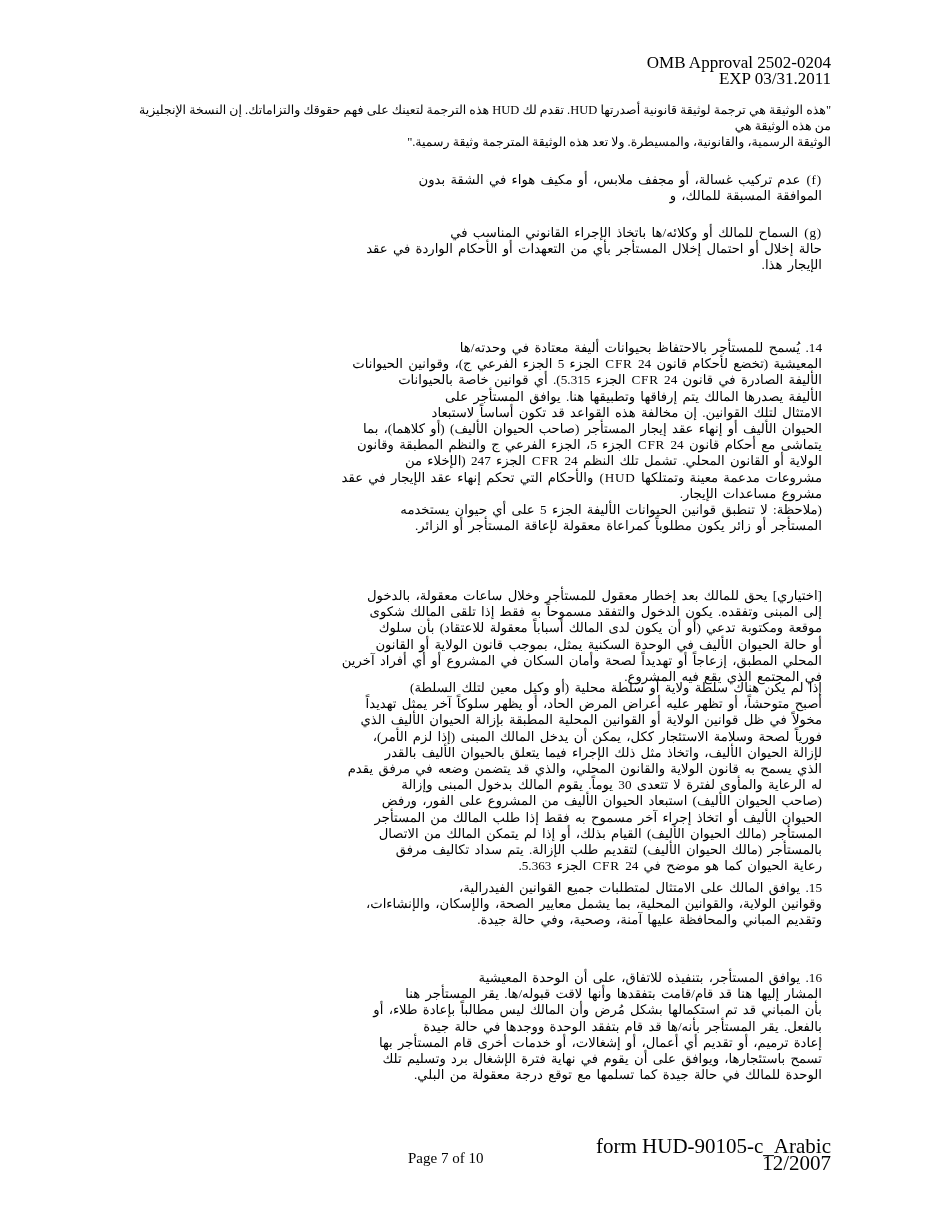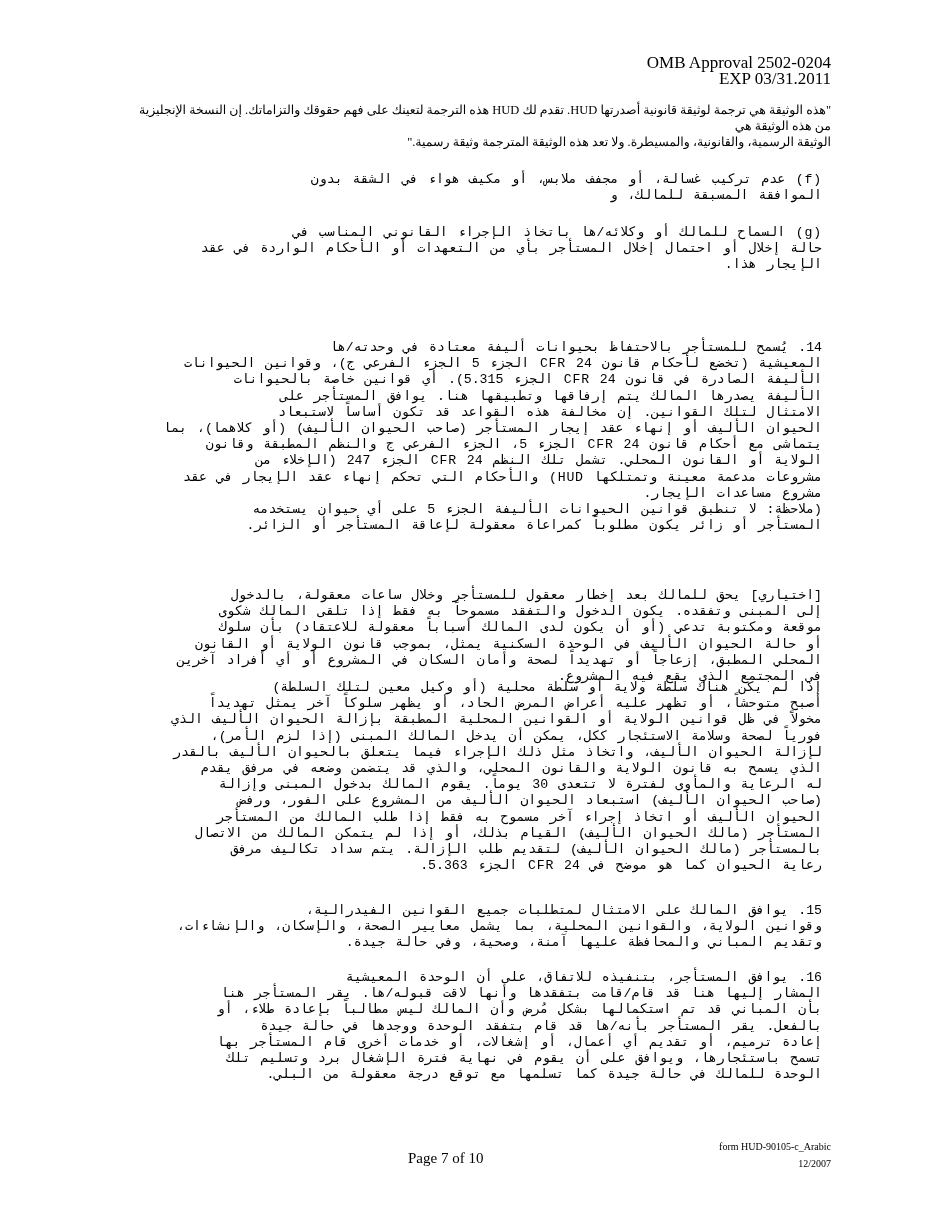--- a/index.html
+++ b/index.html
@@ -1,24 +1,24 @@
 <!DOCTYPE html>
 <html><head>
 <meta charset="utf-8">
 <style>
   html, body { margin:0; padding:0; background:#ffffff; }
   body { width:950px; height:1230px; position:relative; overflow:hidden; color:#000; }
   .serif { font-family:"Liberation Serif","DejaVu Serif",serif; }
-  .mono { font-family:Liberation Mono, monospace; }
+  .mono { font-family:Liberation Serif, serif; }
   #header-approval { position:absolute; right:119px; top:55px; text-align:right; font-size:17px; line-height:16px; }
   #disclaimer { position:absolute; left:132px; right:119px; top:102px; direction:rtl; text-align:right; font-size:12.5px; line-height:16px; }
   .para { position:absolute; left:145px; right:128px; direction:rtl; font-size:13.2px; line-height:16.2px; letter-spacing:0.8px; word-spacing:2px; }
   .para .ln { display:block; white-space:nowrap; text-align:right; }
   #footer-page { position:absolute; left:408px; top:1138px; font-size:15px;margin-top:12px; }
-  #footer-form { position:absolute; right:119px; top:1138px; text-align:right; font-size:10px; line-height:17px; }
+  #footer-form { position:absolute; right:119px; top:1138px; text-align:right; font-size:21px; line-height:17px; }
 </style>
 </head>
 <body>
 
 <div id="header-approval" class="serif">
   <div>OMB Approval  2502-0204</div>
   <div>EXP  03/31.2011</div>
 </div>
 
 <div id="disclaimer" class="serif">
@@ -66,21 +66,21 @@
     <span class="ln">فورياً لصحة وسلامة الاستئجار ككل، يمكن أن يدخل المالك المبنى (إذا لزم الأمر)،</span>
     <span class="ln">لإزالة الحيوان الأليف، واتخاذ مثل ذلك الإجراء فيما يتعلق بالحيوان الأليف بالقدر</span>
     <span class="ln">الذي يسمح به قانون الولاية والقانون المحلي، والذي قد يتضمن وضعه في مرفق يقدم</span>
     <span class="ln">له الرعاية والمأوى لفترة لا تتعدى 30 يوماً. يقوم المالك بدخول المبنى وإزالة</span>
     <span class="ln">(صاحب الحيوان الأليف) استبعاد الحيوان الأليف من المشروع على الفور، ورفض</span>
     <span class="ln">الحيوان الأليف أو اتخاذ إجراء آخر مسموح به فقط إذا طلب المالك من المستأجر</span>
     <span class="ln">المستأجر (مالك الحيوان الأليف) القيام بذلك، أو إذا لم يتمكن المالك من الاتصال</span>
     <span class="ln">بالمستأجر (مالك الحيوان الأليف) لتقديم طلب الإزالة. يتم سداد تكاليف مرفق</span>
     <span class="ln">رعاية الحيوان كما هو موضح في 24 CFR الجزء 5.363.</span>
   </div>
-<div class="para mono" style="top:880px;margin-top:23px;">
+<div class="para mono" style="top:880px;">
     <span class="ln">15.    يوافق المالك على الامتثال لمتطلبات جميع القوانين الفيدرالية،</span>
     <span class="ln">وقوانين الولاية، والقوانين المحلية، بما يشمل معايير الصحة، والإسكان، والإنشاءات،</span>
     <span class="ln">وتقديم المباني والمحافظة عليها آمنة، وصحية، وفي حالة جيدة.</span>
   </div>
 <div class="para mono" style="top:970px;">
     <span class="ln">16.    يوافق المستأجر، بتنفيذه للاتفاق، على أن الوحدة المعيشية</span>
     <span class="ln">المشار إليها هنا قد قام/قامت بتفقدها وأنها لاقت قبوله/ها. يقر المستأجر هنا</span>
     <span class="ln">بأن المباني قد تم استكمالها بشكل مُرض وأن المالك ليس مطالباً بإعادة طلاء، أو</span>
     <span class="ln">بالفعل. يقر المستأجر بأنه/ها قد قام بتفقد الوحدة ووجدها في حالة جيدة</span>
     <span class="ln">إعادة ترميم، أو تقديم أي أعمال، أو إشغالات، أو خدمات أخرى قام المستأجر بها</span>

